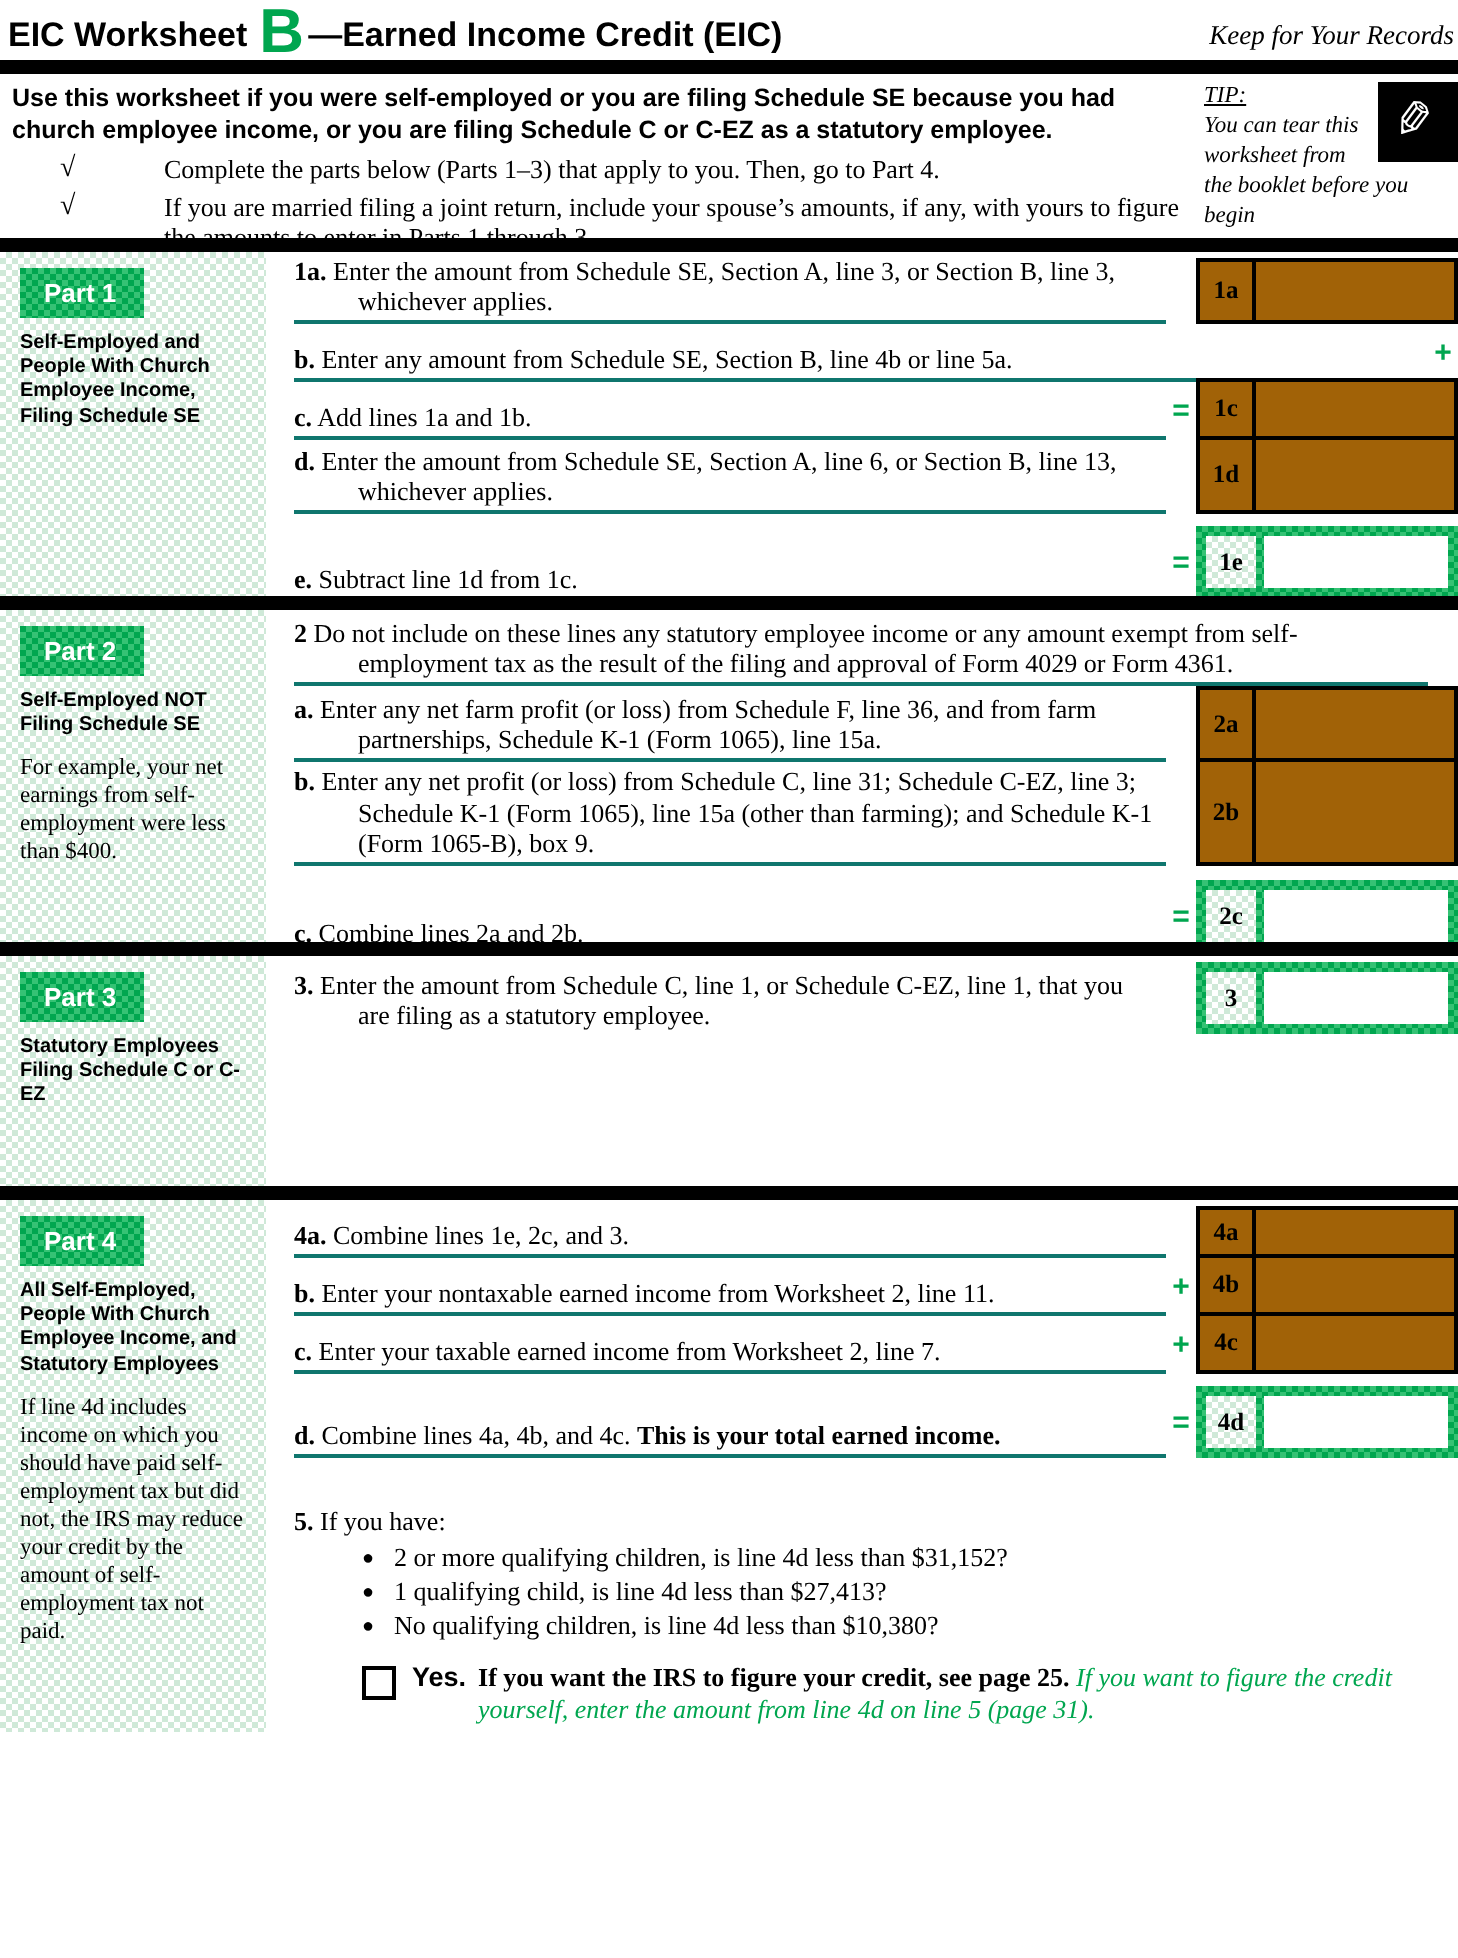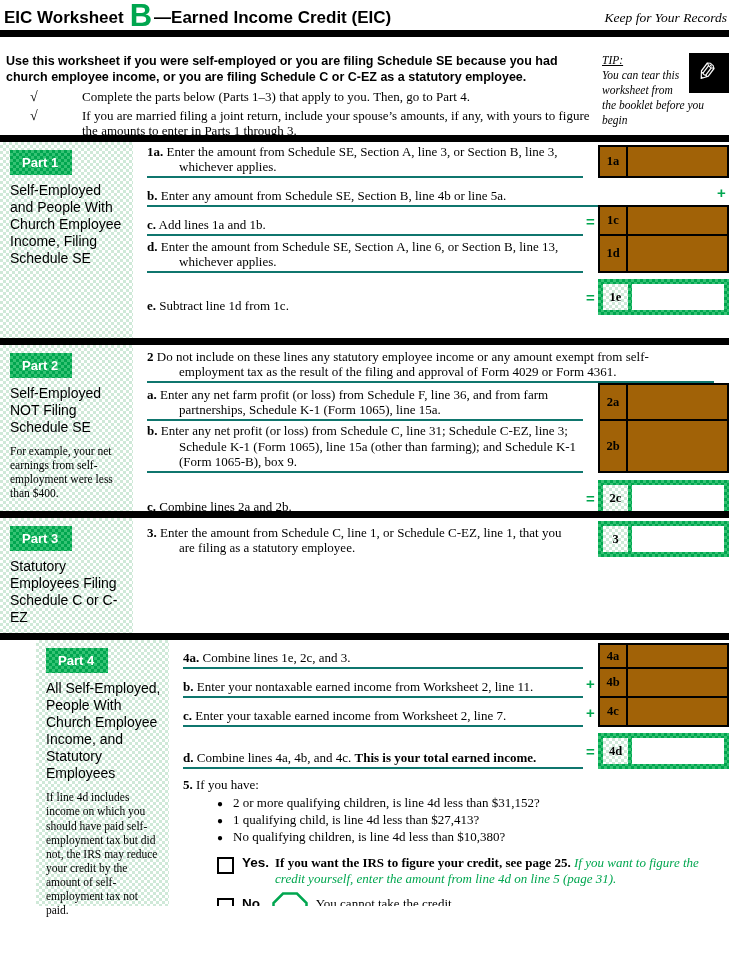--- a/index.html
+++ b/index.html
@@ -9,21 +9,21 @@
   .bar{height:7px;background:#000;}
 
   
   .hdr{height:30px;display:flex;align-items:flex-end;justify-content:space-between;padding:0 2px 1px 4px;box-sizing:border-box;}
   .hdr-left{display:flex;align-items:flex-end;}
   .hdr-title{font-family:"Liberation Sans",sans-serif;font-weight:bold;font-size:17px;line-height:1;padding-bottom:3px;}
   .hdr-letter{font-family:"Liberation Sans",sans-serif;font-weight:bold;font-size:31px;line-height:0.85;color:#00A64F;margin:0 2px 0 6px;}
   .hdr-keep{font-style:italic;font-size:13.5px;padding-bottom:3px;}
 
   
-  .intro{height:98px;display:flex;box-sizing:border-box;padding:16px 0 0 6px;}
+  .intro{height:82px;display:flex;box-sizing:border-box;padding:4px 0 0 6px;}
   .intro-left{width:586px;flex:0 0 586px;}
   .intro-bold{font-family:"Liberation Sans",sans-serif;font-weight:bold;font-size:12.5px;line-height:1.3;margin:0;}
   .chk-item{display:flex;margin-top:3px;}
   .chk-glyph{width:76px;flex:0 0 76px;text-align:left;padding-left:24px;box-sizing:border-box;font-size:14px;}
   .chk-text{font-size:13px;line-height:1.2;}
   .tipcol{flex:1;position:relative;padding-left:10px;font-style:italic;font-size:11.5px;line-height:1.3;}
   .pencil{float:right;width:40px;height:40px;background:#000;color:#fff;display:flex;align-items:center;justify-content:center;font-size:26px;margin:0 0 2px 4px;transform:scaleX(-1);}
   .tiplabel{display:block;text-decoration:underline;}
 
   
@@ -34,21 +34,21 @@
       linear-gradient(45deg,#cfe9d8 25%,transparent 25%,transparent 75%,#cfe9d8 75%),
       linear-gradient(45deg,#cfe9d8 25%,transparent 25%,transparent 75%,#cfe9d8 75%);
     background-position:0 0,3px 3px;background-size:6px 6px;}
   .gchecker{
     background-color:#00A64F;
     background-image:
       linear-gradient(45deg,#35c274 25%,transparent 25%,transparent 75%,#35c274 75%),
       linear-gradient(45deg,#35c274 25%,transparent 25%,transparent 75%,#35c274 75%);
     background-position:0 0,3px 3px;background-size:6px 6px;}
   .plabel{display:inline-block;color:#fff;font-family:"Liberation Sans",sans-serif;font-weight:bold;font-size:13px;padding:5px 14px 5px 12px;margin-bottom:7px;}
-  .pheading{font-family:"Liberation Sans",sans-serif;font-weight:normal;font-size:14px;line-height:1.22;margin:0;}
+  .pheading{font-family:"Liberation Sans",sans-serif;font-weight:bold;font-size:10px;line-height:1.22;margin:0;}
   .pnote{font-size:11.5px;line-height:1.22;margin:8px 0 0 0;}
 
   .content{flex:1;box-sizing:border-box;padding:3px 0 0 14px;overflow:hidden;}
   .line{display:flex;}
   .ltext{flex:1;display:flex;flex-direction:column;justify-content:flex-end;padding:0 6px 2px 0;box-sizing:border-box;}
   .ltext.ul{border-bottom:2px solid #0f766e;}
   .ltext p{margin:0;font-size:13px;line-height:1.17;}
   .hang{padding-left:32px;text-indent:-32px;}
   .num{font-weight:bold;}
   .signcol{flex:0 0 15px;display:flex;align-items:center;justify-content:center;
@@ -61,28 +61,28 @@
   .gbox{height:100%;box-sizing:border-box;padding:5px;display:flex;}
   .glabel{flex:0 0 25px;display:flex;align-items:center;justify-content:center;font-weight:bold;font-size:12.5px;
     background-color:#fff;
     background-image:
       linear-gradient(45deg,#cfe9d8 25%,transparent 25%,transparent 75%,#cfe9d8 75%),
       linear-gradient(45deg,#cfe9d8 25%,transparent 25%,transparent 75%,#cfe9d8 75%);
     background-position:0 0,3px 3px;background-size:6px 6px;}
   .gval{flex:1;background:#fff;margin-left:4px;}
 
   .sp6{height:6px;} .sp7{height:7px;}
-  .part1{height:196px;} .part2{height:166px;} .part3{height:115px;} .part4{height:266px;padding-left:36px;}
+  .part1{height:172px;} .part2{height:166px;} .part3{height:115px;} .part4{height:266px;}
   .r1a{height:33px;} .r1b{height:29px;} .r1c{height:29px;} .r1d{height:37px;} .r1e{height:36px;}
   .r2{height:35px;}  .r2a{height:38px;} .r2b{height:52px;} .r2c{height:36px;}
   .r3{height:36px;}
   .r4a{height:26px;} .r4b{height:29px;} .r4c{height:29px;} .r4d{height:36px;}
 
   
-  .q5{margin-top:8px;}
+  .q5{margin-top:24px;}
   .q5 .lead{margin:0;font-size:13px;}
   .bullets{margin:2px 0 0 0;padding-left:34px;}
   .brow{display:flex;font-size:13px;line-height:1.3;}
   .bdot{width:16px;flex:0 0 16px;font-size:10px;padding-top:2px;}
   .choice{display:flex;margin-top:9px;padding-left:34px;}
   .cbox{flex:0 0 13px;width:13px;height:13px;border:2px solid #000;background:#fff;margin:2px 8px 0 0;}
   .clabel{font-family:"Liberation Sans",sans-serif;font-weight:bold;font-size:13.5px;margin-right:6px;white-space:nowrap;}
   .cbody{font-size:13px;line-height:1.25;max-width:460px;}
   .cbold{font-weight:bold;}
   .green-i{color:#00A64F;font-style:italic;}

